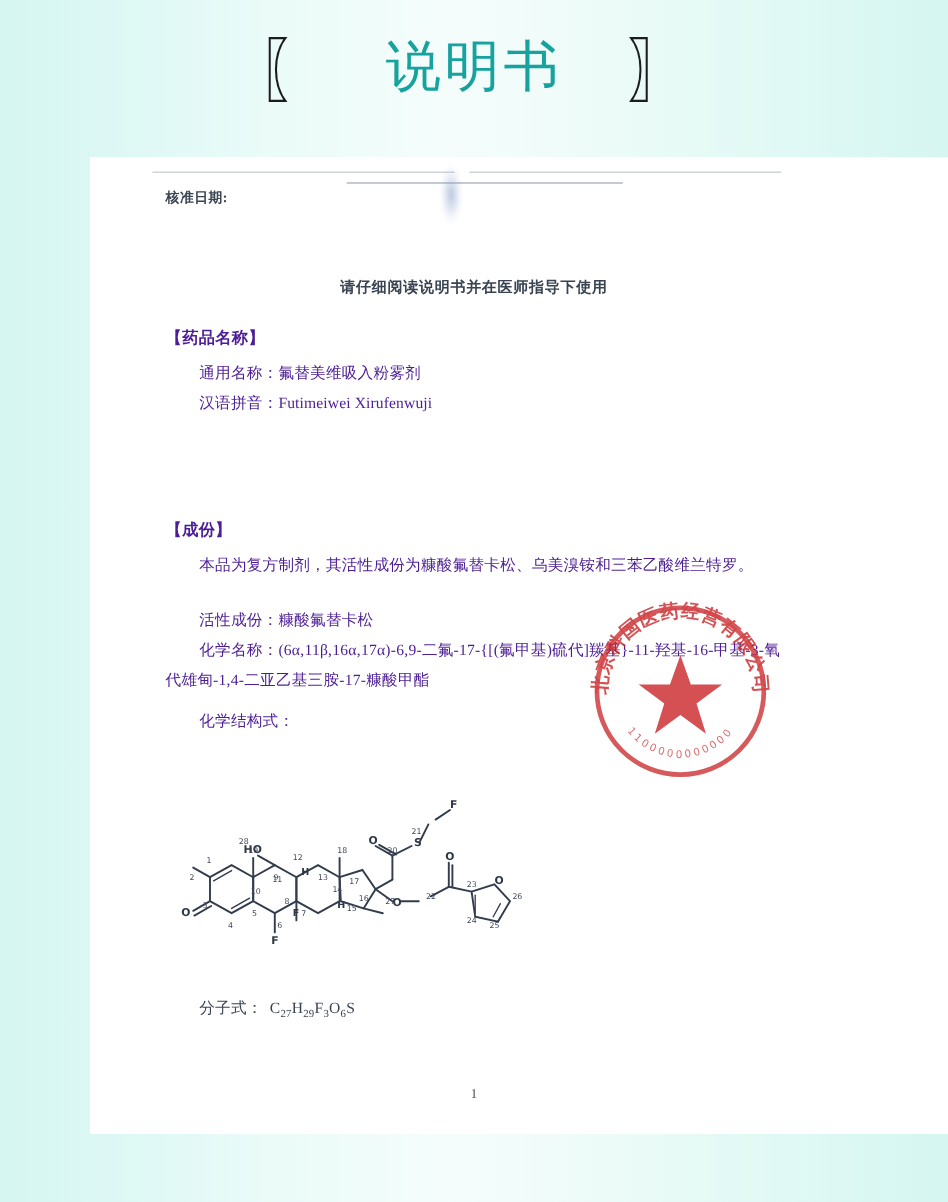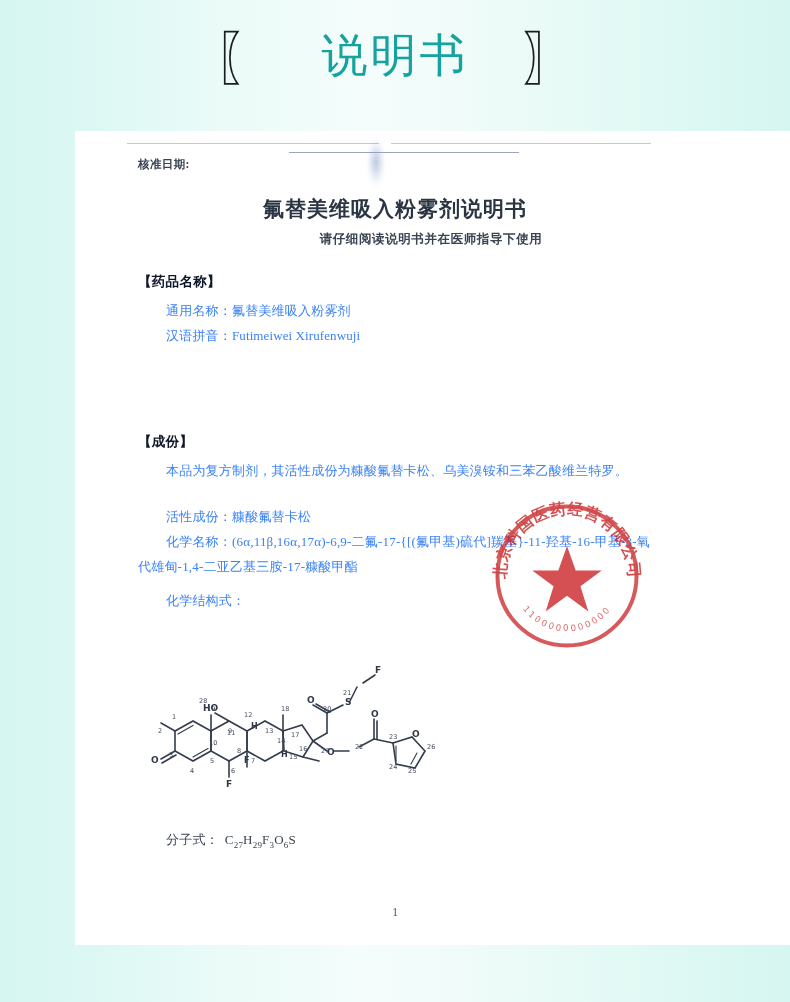--- a/index.html
+++ b/index.html
@@ -122,36 +122,35 @@
   }
   #doc-subtitle {
     position: absolute;
     left: 0; top: 100px;
     width: 640px;
     text-align: center;
     font-size: 12.5px;
     font-weight: 700;
     letter-spacing: .6px;
     color: #3a4352;
-    margin-left: 36px;
   }
   .section-block { position: absolute; left: 0; width: 640px; }
   .section-heading {
     font-size: 13.5px;
     font-weight: 700;
     letter-spacing: .3px;
-    color: #0f172a;
+    color: #4c1d95;
     margin: 0 0 7px 63px;
   }
   .para {
     font-size: 13px;
     line-height: 25px;
     letter-spacing: .2px;
     margin: 0 63px 0 63px;
-    color: #3b82f6;
+    color: #4c1d95;
   }
   .para.indent { text-indent: 28px; }
   .para .en {
     font-family: "Liberation Serif", "DejaVu Serif", serif;
     letter-spacing: .1px;
   }
   .spacer-sm { height: 9px; }
   .spacer-md { height: 21px; }
   
   #company-seal {
@@ -205,21 +204,20 @@
 
     <div class="scan-line l1"></div>
     <div class="scan-line l2"></div>
     <div class="scan-line l3"></div>
     <div class="scan-smudge"></div>
 
     <div id="doc-body">
 
       <div class="approval-date">核准日期:</div>
 
-      <div id="doc-title">氟替美维吸入粉雾剂说明书</div>
 
       <div id="doc-subtitle">请仔细阅读说明书并在医师指导下使用</div>
 
       <div class="section-block" style="top:142px;">
         <div class="section-heading">【药品名称】</div>
 
         <p class="para indent">
           <span>通用名称：</span><span>氟替美维吸入粉雾剂</span>
         </p>
 

